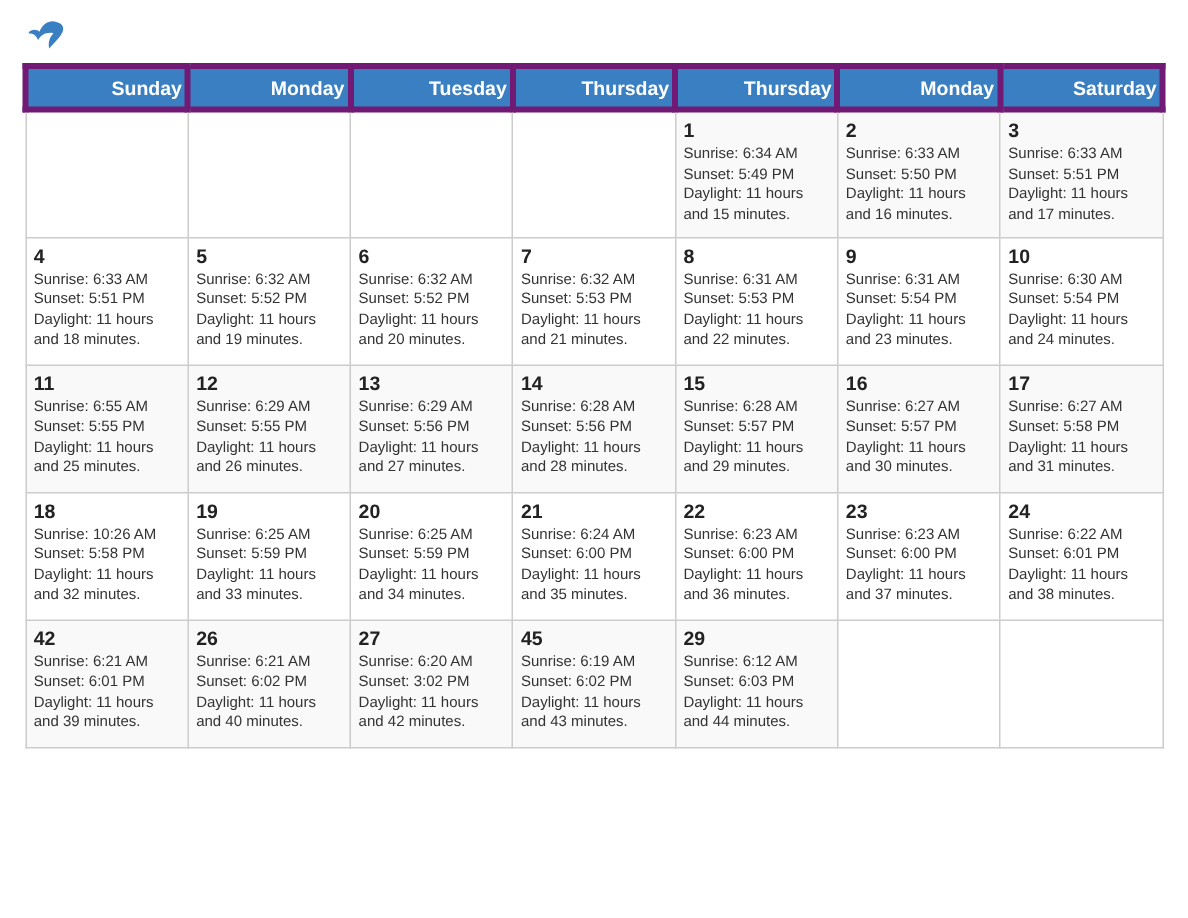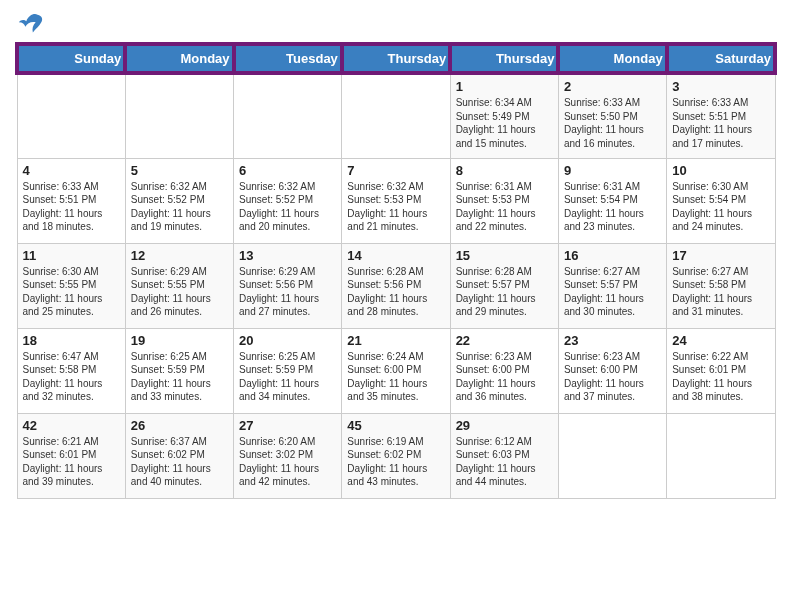--- a/index.html
+++ b/index.html
@@ -195,21 +195,21 @@
         <td>
           <span class="day-number">10</span>
           <div class="cell-info">Sunrise: 6:30 AM
 Sunset: 5:54 PM
 Daylight: 11 hours and 24 minutes.</div>
         </td>
       </tr>
       <tr>
         <td>
           <span class="day-number">11</span>
-          <div class="cell-info">Sunrise: 6:30 AM
+          <div class="cell-info">Sunrise: 6:55 AM
 Sunset: 5:55 PM
 Daylight: 11 hours and 25 minutes.</div>
         </td>
         <td>
           <span class="day-number">12</span>
           <div class="cell-info">Sunrise: 6:29 AM
 Sunset: 5:55 PM
 Daylight: 11 hours and 26 minutes.</div>
         </td>
         <td>
@@ -239,21 +239,21 @@
         <td>
           <span class="day-number">17</span>
           <div class="cell-info">Sunrise: 6:27 AM
 Sunset: 5:58 PM
 Daylight: 11 hours and 31 minutes.</div>
         </td>
       </tr>
       <tr>
         <td>
           <span class="day-number">18</span>
-          <div class="cell-info">Sunrise: 6:47 AM
+          <div class="cell-info">Sunrise: 10:26 AM
 Sunset: 5:58 PM
 Daylight: 11 hours and 32 minutes.</div>
         </td>
         <td>
           <span class="day-number">19</span>
           <div class="cell-info">Sunrise: 6:25 AM
 Sunset: 5:59 PM
 Daylight: 11 hours and 33 minutes.</div>
         </td>
         <td>
@@ -289,21 +289,21 @@
       </tr>
       <tr>
         <td>
           <span class="day-number">42</span>
           <div class="cell-info">Sunrise: 6:21 AM
 Sunset: 6:01 PM
 Daylight: 11 hours and 39 minutes.</div>
         </td>
         <td>
           <span class="day-number">26</span>
-          <div class="cell-info">Sunrise: 6:37 AM
+          <div class="cell-info">Sunrise: 6:21 AM
 Sunset: 6:02 PM
 Daylight: 11 hours and 40 minutes.</div>
         </td>
         <td>
           <span class="day-number">27</span>
           <div class="cell-info">Sunrise: 6:20 AM
 Sunset: 3:02 PM
 Daylight: 11 hours and 42 minutes.</div>
         </td>
         <td>

